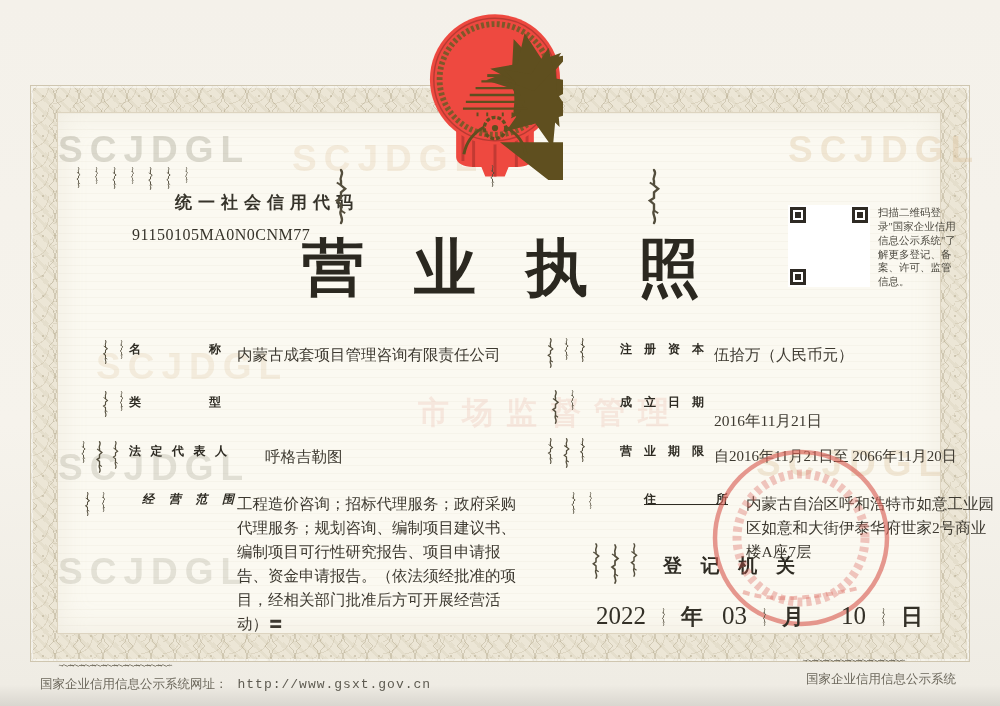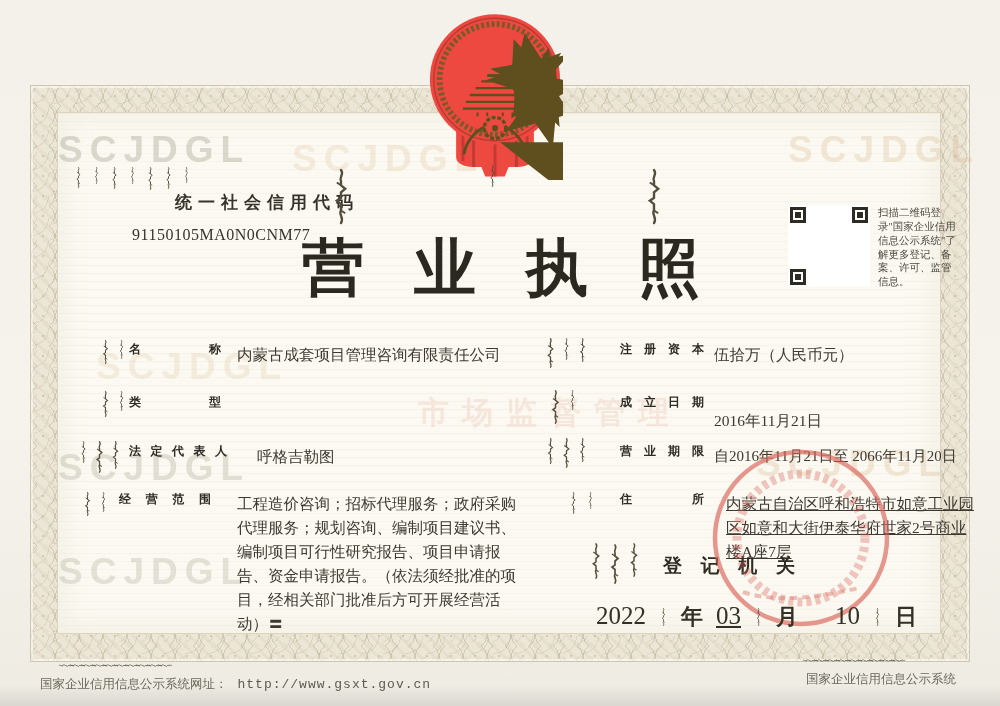--- a/index.html
+++ b/index.html
@@ -176,31 +176,31 @@
         <use href="#mgph"></use>
       </svg>
       <svg class="mg" width="9" height="32">
         <use href="#mgph"></use>
       </svg>
       <svg class="mg" width="9" height="28">
         <use href="#mgph"></use>
       </svg>
   </div>
   <span class="abs flabel" style="left:129px;top:443px;width:98px;">法定代表人</span>
-  <div class="abs fvalue" style="left:242px;top:445px;width:292px;padding-left:15px;">呼格吉勒图</div>
+  <div class="abs fvalue" style="left:250px;top:445px;width:292px;padding-left:15px;">呼格吉勒图</div>
 
   <div class="abs mgrow" style="left:83px;top:492px;gap:7px;">
     <svg class="mg" width="9" height="24">
         <use href="#mgph"></use>
       </svg>
       <svg class="mg" width="9" height="20">
         <use href="#mgph"></use>
       </svg>
   </div>
-  <span class="abs flabel" style="left:119px;top:491px;width:92px;">经营范围</span>
+  <span class="abs flabel" style="left:142px;top:491px;width:92px;font-style:italic;">经营范围</span>
   <div class="abs fvalue" style="left:237px;top:492px;width:294px;">工程造价咨询；招标代理服务；政府采购代理服务；规划咨询、编制项目建议书、编制项目可行性研究报告、项目申请报告、资金申请报告。（依法须经批准的项目，经相关部门批准后方可开展经营活动）〓</div>
 
   <div class="abs mgrow" style="left:546px;top:338px;gap:7px;">
     <svg class="mg" width="9" height="30">
         <use href="#mgph"></use>
       </svg>
       <svg class="mg" width="9" height="22">
         <use href="#mgph"></use>
       </svg>
       <svg class="mg" width="9" height="24">
@@ -236,22 +236,22 @@
   <div class="abs fvalue" style="left:714px;top:445px;width:252px;white-space:nowrap;font-size:15px;">自2016年11月21日至 2066年11月20日</div>
 
   <div class="abs mgrow" style="left:569px;top:492px;gap:8px;">
     <svg class="mg" width="9" height="22">
         <use href="#mgph"></use>
       </svg>
       <svg class="mg" width="9" height="17">
         <use href="#mgph"></use>
       </svg>
   </div>
-  <span class="abs flabel" style="left:620px;top:491px;width:84px;">住所</span>
-  <div class="abs fvalue" style="left:726px;top:492px;width:252px;text-decoration:underline;">内蒙古自治区呼和浩特市如意工业园区如意和大街伊泰华府世家2号商业楼A座7层</div>
+  <span class="abs flabel" style="left:644px;top:491px;width:84px;text-decoration:underline;">住所</span>
+  <div class="abs fvalue" style="left:746px;top:492px;width:252px;">内蒙古自治区呼和浩特市如意工业园区如意和大街伊泰华府世家2号商业楼A座7层</div>
 
   <div class="abs mgrow" style="left:591px;top:543px;gap:9px;">
     <svg class="mg" width="10" height="36">
         <use href="#mgph"></use>
       </svg>
       <svg class="mg" width="10" height="42">
         <use href="#mgph"></use>
       </svg>
       <svg class="mg" width="10" height="34">
         <use href="#mgph"></use>
@@ -269,21 +269,21 @@
       </g>
     </svg>
   </div>
 
   <div class="abs mgrow" style="left:596px;top:602px;gap:13px;align-items:baseline;">
     <span class="datenum">2022</span>
     <svg class="mg" width="9" height="18" style="align-self:center;">
         <use href="#mgph"></use>
       </svg>
     <span class="datebit">年</span>
-    <span class="datenum" style="text-decoration:underline;">03</span>
+    <span class="datenum" style="margin-left:6px;">03</span>
     <svg class="mg" width="9" height="18" style="align-self:center;">
         <use href="#mgph"></use>
       </svg>
     <span class="datebit">月</span>
     <span class="datenum" style="margin-left:24px;">10</span>
     <svg class="mg" width="9" height="18" style="align-self:center;">
         <use href="#mgph"></use>
       </svg>
     <span class="datebit">日</span>
   </div>

